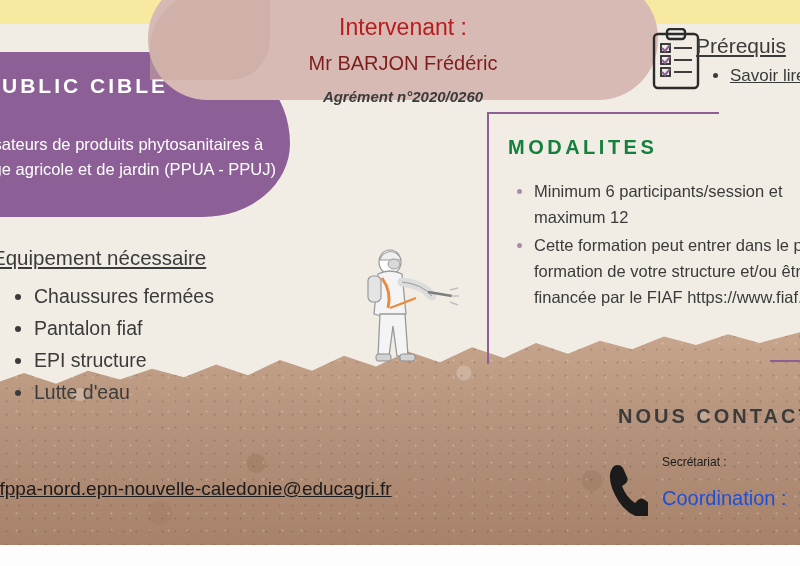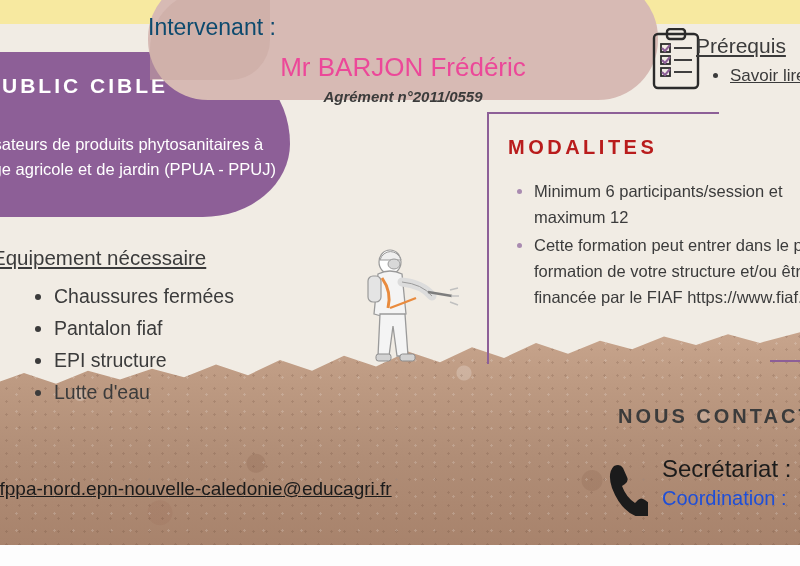--- a/index.html
+++ b/index.html
@@ -123,32 +123,32 @@
     height: 90px;
     background: #cbaaa2;
     border-radius: 60px 0 40px 0;
     opacity: .55;
   }
   .intervenant-label {
     position: absolute;
     left: 148px;
     top: 14px;
     width: 510px;
-    text-align: left;
-    color: #0c4a6e;
+    text-align: center;
+    color: #b91c1c;
     font-size: 23px;
   }
   .intervenant-name {
     position: absolute;
     left: 148px;
     top: 52px;
     width: 510px;
     text-align: center;
-    color: #ec4899;
-    font-size: 26px;
+    color: #7f1d1d;
+    font-size: 20px;
   }
   .intervenant-agrement {
     position: absolute;
     left: 148px;
     top: 88px;
     width: 510px;
     text-align: center;
     color: #3b3b3b;
     font-size: 15px;
     font-style: italic;
@@ -203,21 +203,21 @@
     top: 240px;
     width: 40px;
     height: 120px;
     border-right: 2.5px solid #8d5f97;
     border-bottom: 2.5px solid #8d5f97;
   }
   .modalites-title {
     position: absolute;
     left: 508px;
     top: 136px;
-    color: #b91c1c;
+    color: #15803d;
     font-size: 20px;
     font-weight: bold;
     letter-spacing: 3.5px;
   }
   .modalites-list {
     position: absolute;
     left: 508px;
     top: 178px;
     margin: 0;
     padding-left: 26px;
@@ -233,21 +233,21 @@
   .equip-title {
     position: absolute;
     left: -8px;
     top: 246px;
     font-size: 20.5px;
     color: #3b3b3b;
     text-decoration: underline;
   }
   .equip-list {
     position: absolute;
-    left: 26px;
+    left: 6px;
     top: 280px;
     margin: 0;
     padding-left: 28px;
     width: 330px;
     color: #3b3b3b;
     font-size: 19.5px;
     line-height: 32px;
   }
   .equip-list li { list-style: disc; }
 
@@ -275,21 +275,21 @@
   }
   .phone-icon {
     position: absolute;
     left: 606px;
     top: 462px;
   }
   .contact-line1 {
     position: absolute;
     left: 662px;
     top: 455px;
-    font-size: 24px;
+    font-size: 12px;
     color: #1b1b1b;
     white-space: nowrap;
   }
   .contact-line2 {
     position: absolute;
     left: 662px;
     top: 487px;
     font-size: 20px;
     color: #1d4ed8;
     white-space: nowrap;
@@ -326,21 +326,21 @@
   <div class="top-faint">Lutte contre les espèces envahissantes</div>
 
   <div class="purple-blob"></div>
   <div class="purple-blob-title">PUBLIC CIBLE</div>
   <div class="purple-blob-text">Utilisateurs de produits phytosanitaires à usage agricole et de jardin (PPUA - PPUJ)</div>
 
   <div class="rose-pill"></div>
   <div class="rose-pill-accent"></div>
   <div class="intervenant-label">Intervenant :</div>
   <div class="intervenant-name">Mr BARJON Frédéric</div>
-  <div class="intervenant-agrement">Agrément n°2011/0559</div>
+  <div class="intervenant-agrement">Agrément n°2020/0260</div>
 
   <div class="clipboard">
     <svg width="48" height="62" viewBox="0 0 48 62">
       <rect x="2" y="6" width="44" height="54" rx="4" fill="none" stroke="#2b2b2b" stroke-width="2.4"></rect>
       <rect x="15" y="1" width="18" height="10" rx="3" fill="none" stroke="#2b2b2b" stroke-width="2.4"></rect>
       <rect x="9" y="16" width="9" height="8" fill="none" stroke="#2b2b2b" stroke-width="1.8"></rect>
       <path d="M10 20 l3 3 l5 -6" fill="none" stroke="#8d5f97" stroke-width="2"></path>
       <rect x="9" y="28" width="9" height="8" fill="none" stroke="#2b2b2b" stroke-width="1.8"></rect>
       <path d="M10 32 l3 3 l5 -6" fill="none" stroke="#8d5f97" stroke-width="2"></path>
       <rect x="9" y="40" width="9" height="8" fill="none" stroke="#2b2b2b" stroke-width="1.8"></rect>

